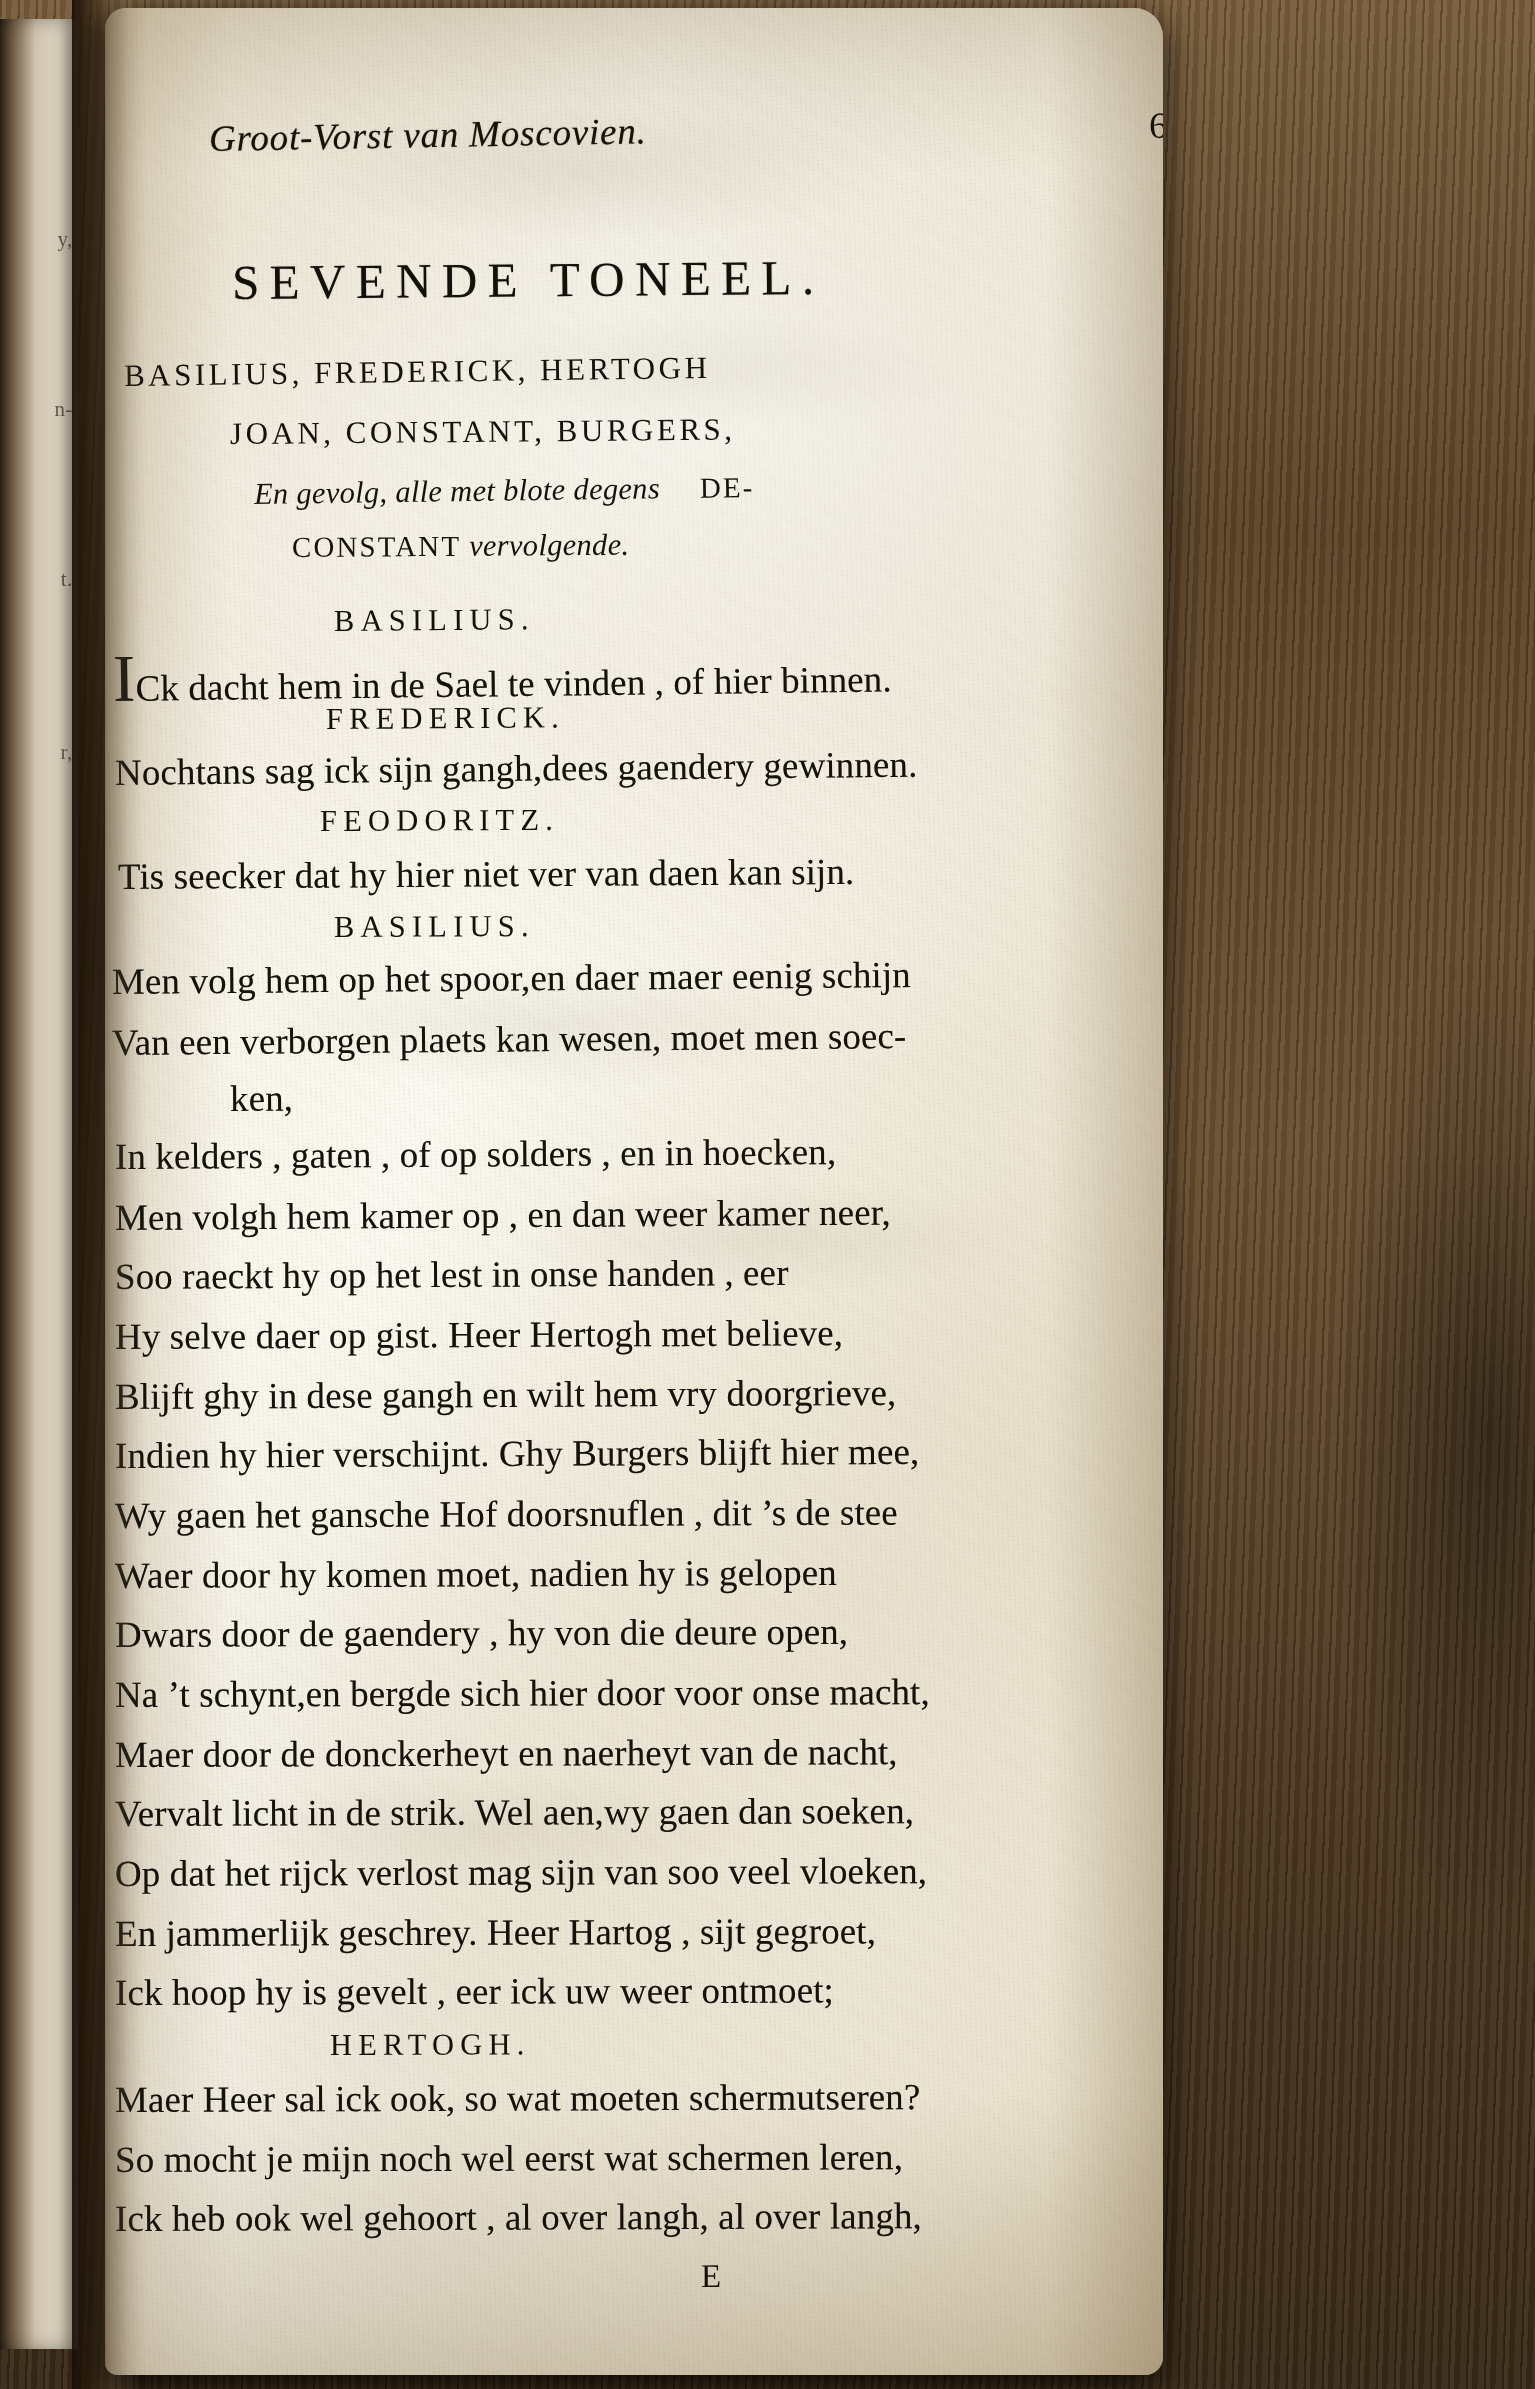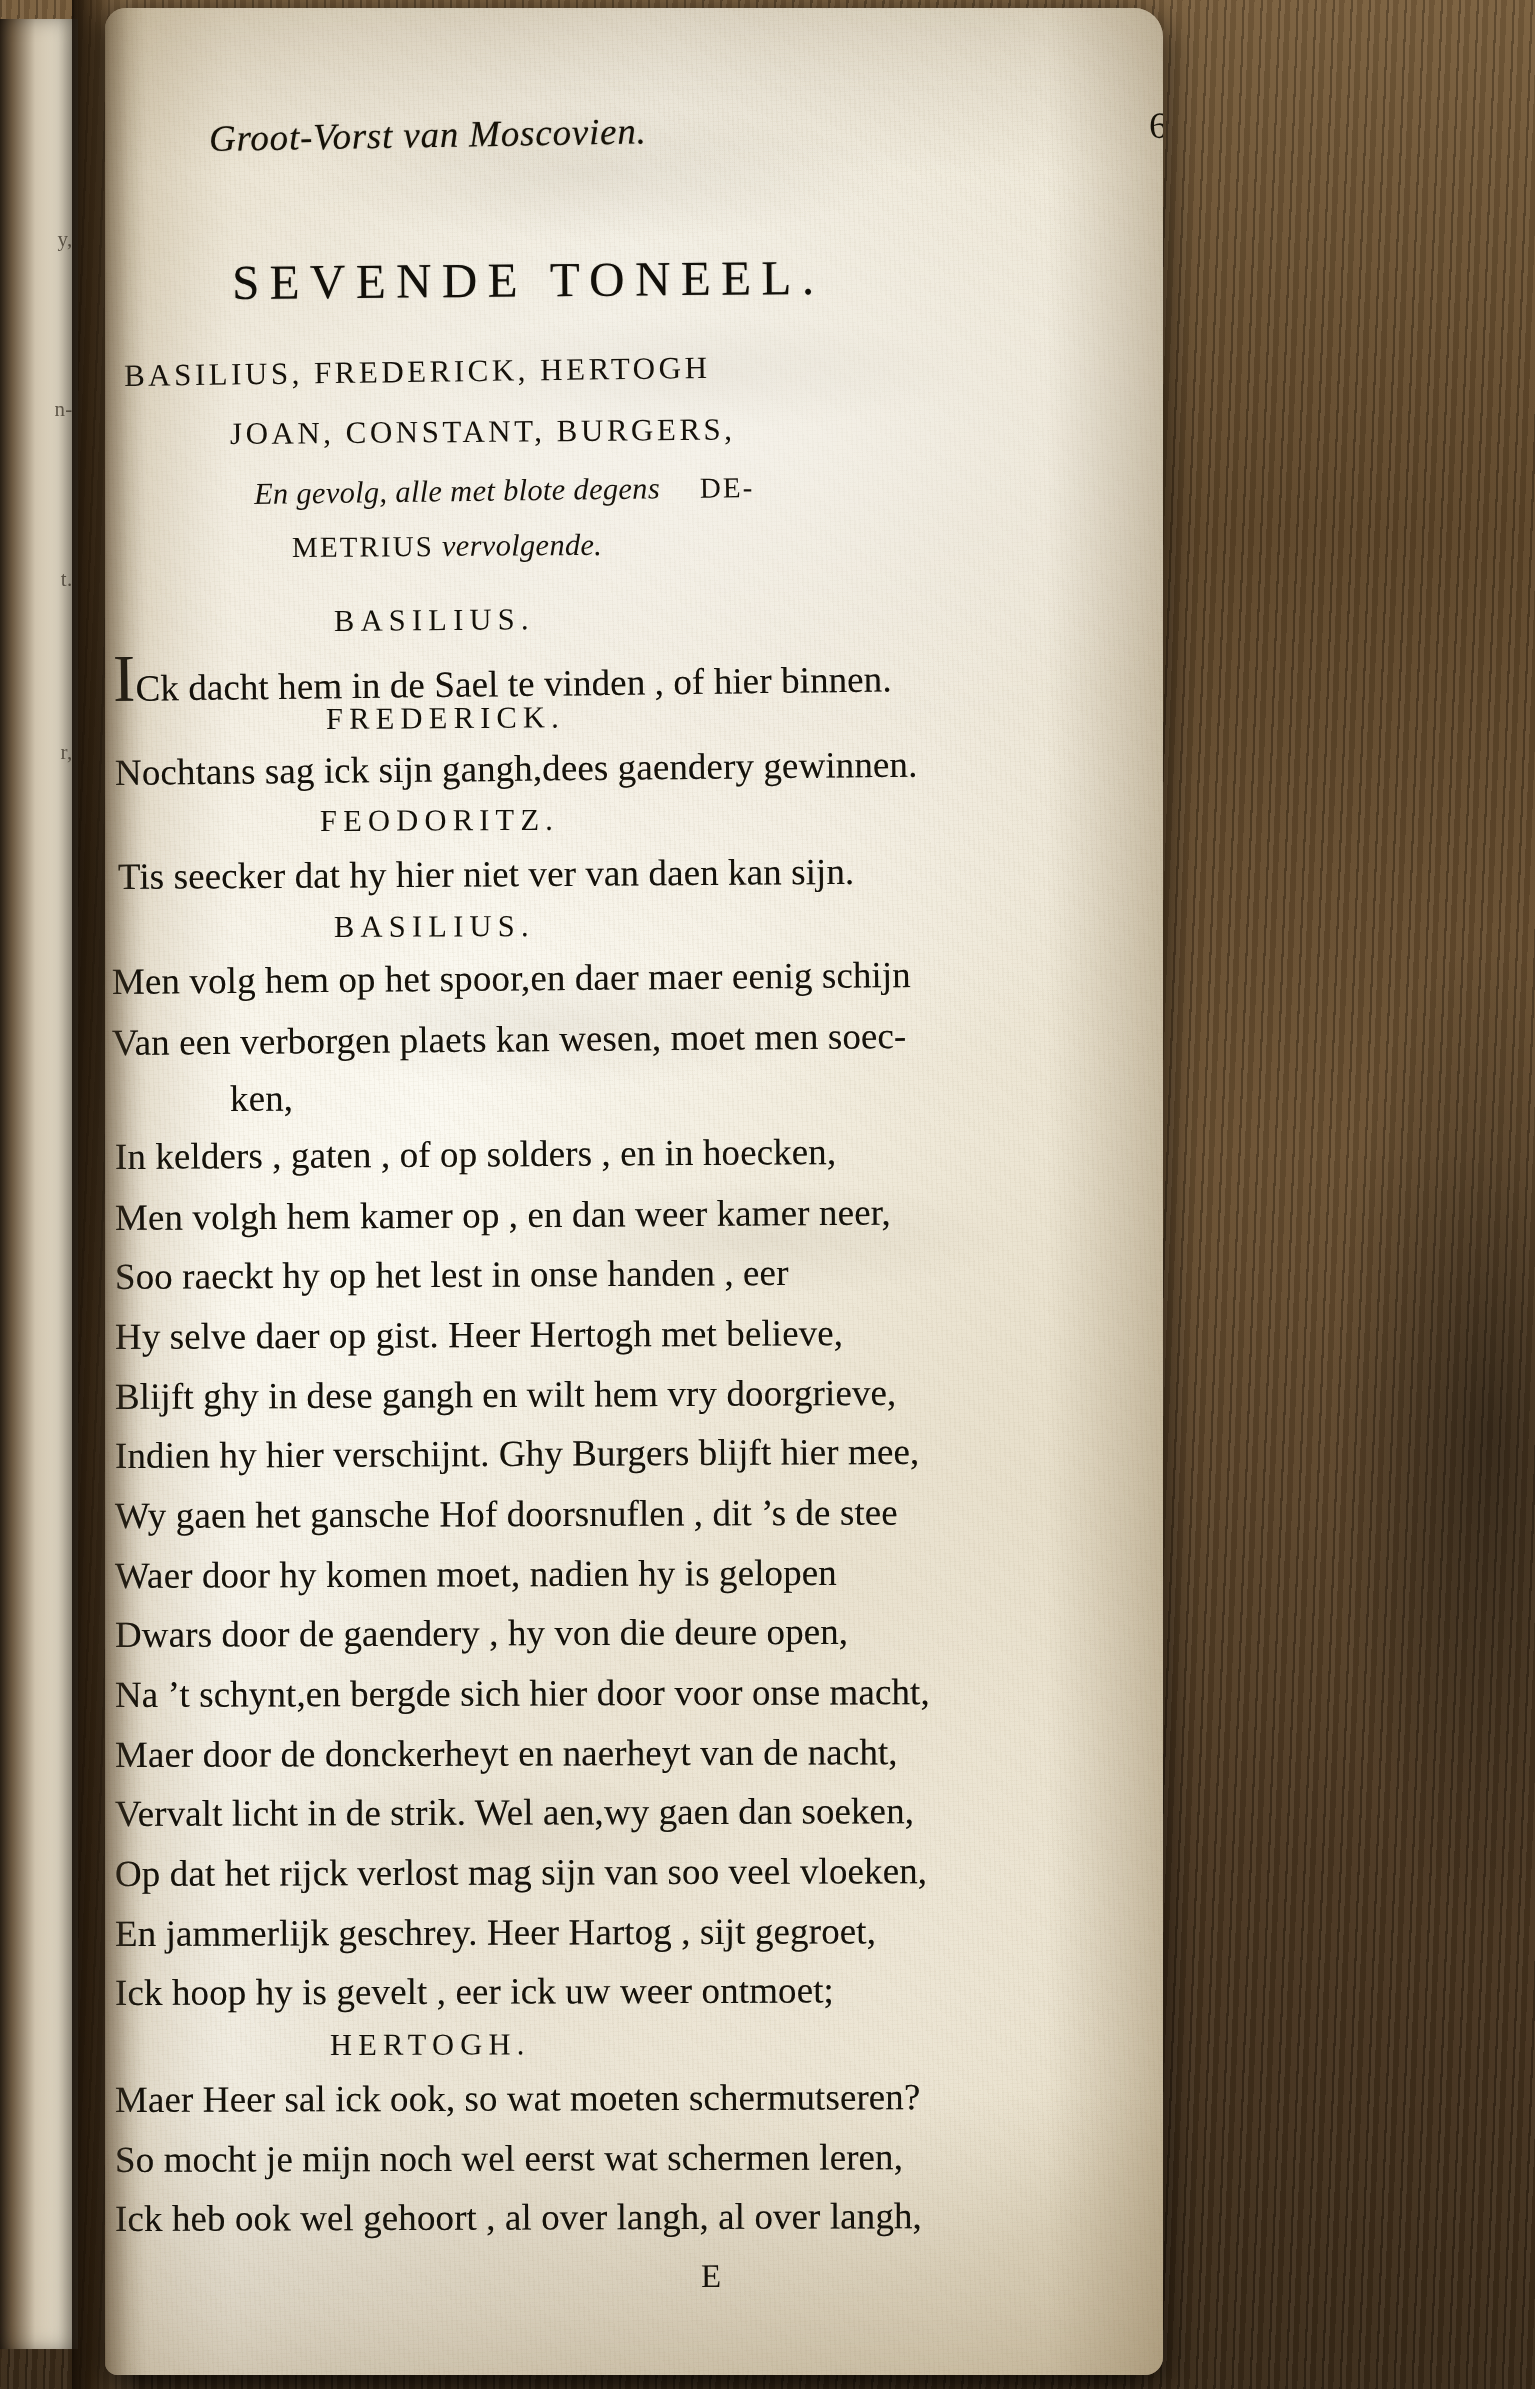--- a/index.html
+++ b/index.html
@@ -183,21 +183,21 @@
     <div class="ln scene-title tilt" style="left:127px;top:246px;transform:rotate(-0.5deg);">SEVENDE TONEEL.</div>
 
     <div class="ln cast tilt" style="left:19.4px;top:350px;transform:rotate(-0.8deg);">BASILIUS, FREDERICK, HERTOGH</div>
     <div class="ln cast tilt" style="left:125px;top:408px;transform:rotate(-0.5deg);">JOAN, CONSTANT, BURGERS,</div>
 
     <div class="ln stage tilt" style="left:149px;top:469px;transform:rotate(-0.8deg);">
       <span>En gevolg, alle met blote degens</span>
       <span class="sc">DE-</span>
     </div>
     <div class="ln stage tilt" style="left:187px;top:522px;transform:rotate(-0.4deg);">
-      <span class="sc-small">METRIUS</span>
+      <span class="sc-small">CONSTANT</span>
       <span>vervolgende.</span>
     </div>
 
     <div class="ln speaker tilt" style="left:229px;top:596px;transform:rotate(-0.5deg);">BASILIUS.</div>
     <div class="ln verse tilt" style="left:8.3px;top:645px;transform:rotate(-0.7deg);">
       <span class="dropcap">I</span><span>Ck dacht hem in de Sael te vinden , of hier binnen.</span>
     </div>
 
     <div class="ln speaker tilt" style="left:221px;top:694px;transform:rotate(-0.4deg);">FREDERICK.</div>
     <div class="ln verse tilt" style="left:10.4px;top:744px;transform:rotate(-0.6deg);">Nochtans sag ick sijn gangh,dees gaendery gewinnen.</div>

